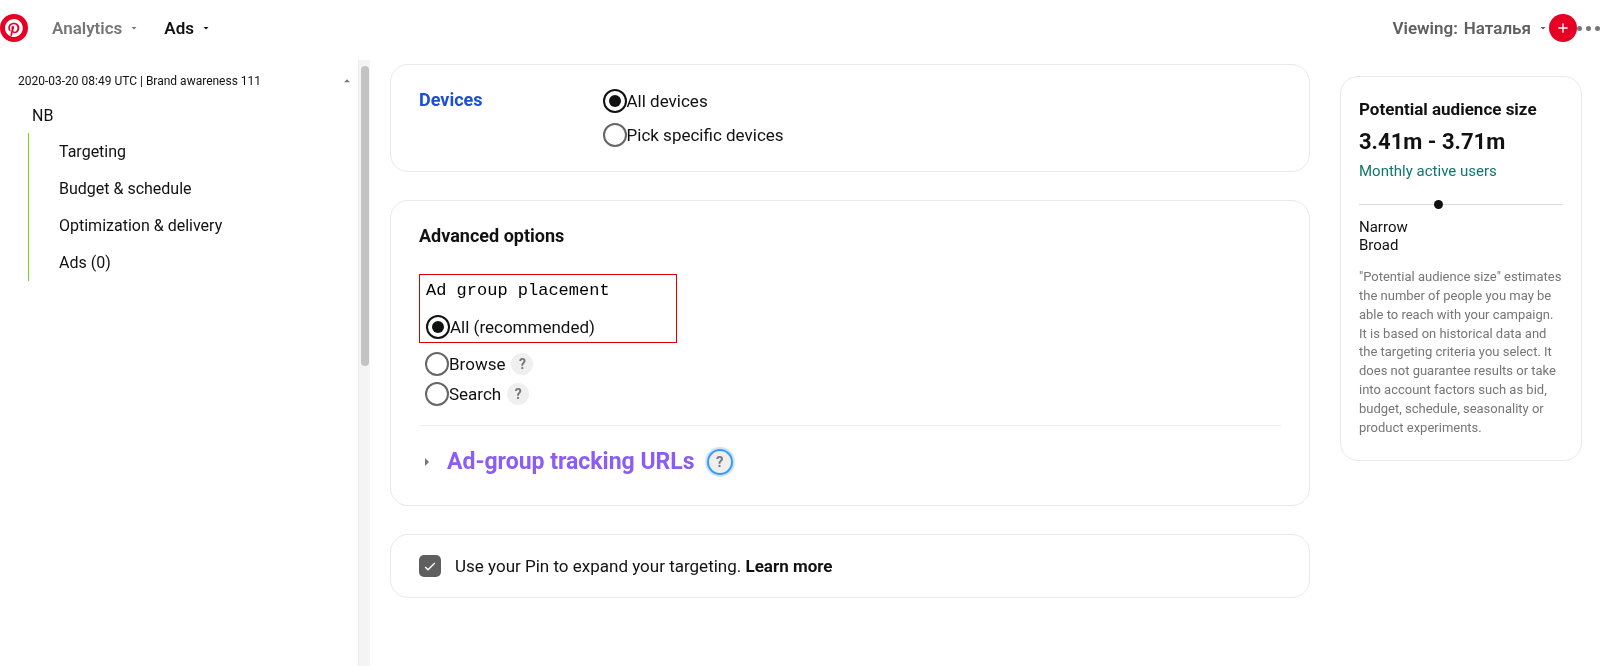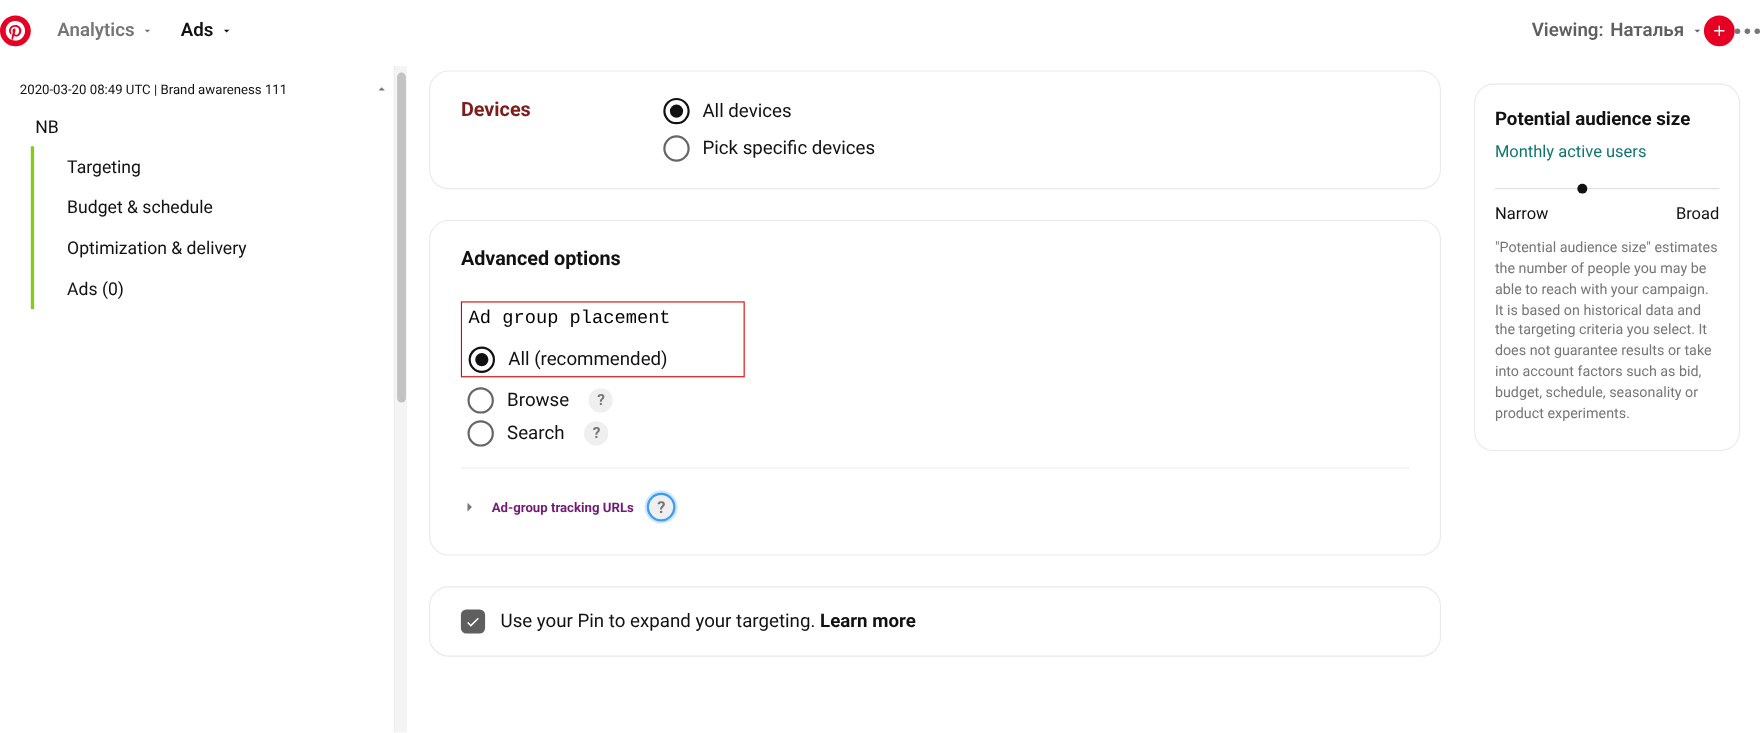--- a/index.html
+++ b/index.html
@@ -50,21 +50,21 @@
     }
     .sidebar-inner {
       padding: 18px 16px 18px 18px;
     }
     .campaign-row {
       display: flex; align-items: center; justify-content: space-between;
       font-size: 12px; color: #111;
       margin-bottom: 10px;
     }
     .adgroup-row { font-size: 16px; padding: 8px 0 8px 14px; color:#111; }
-    .sidebar-list { padding-left: 30px; border-left: 3px solid #84cc16; margin-left: 10px; }
+    .sidebar-list { padding-left: 30px; border-left: 1px solid #84cc16; margin-left: 10px; }
     .sidebar-item { font-size: 16px; padding: 9px 0; color:#111; cursor:pointer; }
     .scrollbar-track {
       position: absolute; right: 0; top: 4px; bottom: 0; width: 12px;
       background: #f4f4f4; border-left:1px solid #ededed;
     }
     .scrollbar-thumb {
       position: absolute; left: 2px; top: 6px; width: 8px; height: 300px;
       background: #c3c3c3; border-radius: 4px;
     }
 
@@ -75,23 +75,23 @@
       min-width: 0;
     }
     .card {
       border: 1px solid #e9e9e9;
       border-radius: 18px;
       padding: 24px 28px;
       margin-bottom: 28px;
       background: #fff;
     }
     .devices-row { display: flex; gap: 120px; }
-    .section-label { font-size: 18px; font-weight: 700; color:#7f1d1d; }
+    .section-label { font-size: 18px; font-weight: 700; color:#1d4ed8; }
     .radio-group { display: flex; flex-direction: column; gap: 10px; }
-    .radio-option { display: flex; align-items: center; gap: 12px; font-size: 17px; }
+    .radio-option { display: flex; align-items: center; font-size: 17px; }
     .radio {
       width: 24px; height: 24px; border-radius: 50%;
       border: 2px solid #666; display:flex; align-items:center; justify-content:center;
       flex-shrink: 0;
     }
     .radio.selected::after {
       content: ""; width: 12px; height: 12px; border-radius: 50%; background: #111;
     }
     .radio.selected { border-color: #111; }
 
@@ -107,21 +107,21 @@
     }
     .placement-options .radio-option { padding: 3px 0; }
     .help-badge {
       width: 22px; height: 22px; border-radius: 50%;
       background: #efefef; color:#767676; font-size: 14px; font-weight:700;
       display:inline-flex; align-items:center; justify-content:center;
       margin-left: 6px;
     }
     .divider { height:1px; background:#eee; margin: 16px 0; }
     .tracking-row { display:flex; align-items:center; gap:12px; padding: 6px 0; }
-    .tracking-label { font-size: 12px; font-weight: 700; color:#701a75; }
+    .tracking-label { font-size: 23px; font-weight: 700; color:#8b5cf6; }
     .help-badge-outlined {
       width: 26px; height: 26px; border-radius: 50%;
       background: #efefef; color:#767676; font-size: 15px; font-weight:700;
       display:inline-flex; align-items:center; justify-content:center;
       border: 2px solid #3a9cf7;
       box-shadow: 0 0 0 2px rgba(58,156,247,0.25);
     }
     .chevron-right-icon { width:16px; height:16px; }
 
     .checkbox-row { display:flex; align-items:center; gap:14px; font-size:17px; }
@@ -141,21 +141,21 @@
       border: 1px solid #e9e9e9;
       border-radius: 18px;
       padding: 22px 18px;
     }
     .audience-title { font-size: 17px; font-weight:700; margin-bottom: 10px; }
     .audience-range { font-size: 22px; font-weight: 700; margin-bottom: 8px; }
     .audience-sub { font-size: 15px; color:#0f766e; }
     .slider-wrap { margin: 18px 0 6px 0; position: relative; height: 14px; }
     .slider-line { position:absolute; left:0; right:0; top:6px; height:1px; background:#ddd; }
     .slider-dot { position:absolute; top:2px; left:37%; width:9px; height:9px; border-radius:50%; background:#111; }
-    .slider-labels { display:flex; justify-content:space-between; font-size:15px; margin-bottom: 14px; }
+    .slider-labels { display:flex; justify-content:space-between; font-size:15px; margin-bottom: 14px; flex-direction: column; }
     .audience-note { font-size: 13px; color:#767676; line-height:1.45; }
     .chevron-up { width:14px; height:14px; }
   </style>
 </head>
 <body>
 
 <div class="topbar">
   <div class="topbar-left">
     <div class="logo">
       <svg viewBox="0 0 24 24" width="18" height="18" fill="#fff">
@@ -289,20 +289,21 @@
           <span class="learn-more">Learn more</span>
         </span>
       </div>
     </div>
 
   </div>
 
   <div class="right-panel">
     <div class="audience-box">
       <div class="audience-title">Potential audience size</div>
+      <div class="audience-range">3.41m - 3.71m</div>
       <div class="audience-sub">Monthly active users</div>
       <div class="slider-wrap">
         <div class="slider-line"></div>
         <div class="slider-dot"></div>
       </div>
       <div class="slider-labels">
         <span>Narrow</span>
         <span>Broad</span>
       </div>
       <div class="audience-note">"Potential audience size" estimates the number of people you may be able to reach with your campaign. It is based on historical data and the targeting criteria you select. It does not guarantee results or take into account factors such as bid, budget, schedule, seasonality or product experiments.</div>

